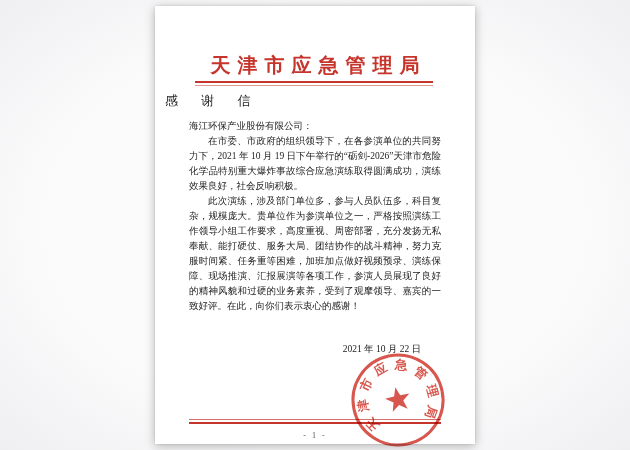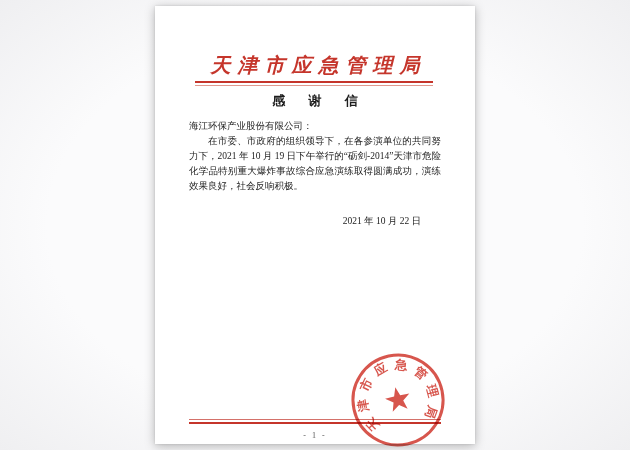--- a/index.html
+++ b/index.html
@@ -3,31 +3,31 @@
 <meta charset="utf-8">
 <style>
   html,body{margin:0;padding:0;background:#f7f7f8;}
   .stage{position:relative;width:630px;height:450px;overflow:hidden;
          background:radial-gradient(ellipse at center,#fbfbfc 60%,#efeff1 100%);
          font-family:"Liberation Serif","DejaVu Serif",serif;}
   .paper{position:absolute;left:155px;top:6px;width:320px;height:438px;background:#ffffff;
          box-shadow:0 2px 10px rgba(0,0,0,0.28), 0 0 2px rgba(0,0,0,0.12);}
   .letterhead{position:absolute;left:0;top:46px;width:100%;text-align:center;
               color:#c5352b;font-weight:bold;font-size:20px;letter-spacing:7px;
-              text-indent:7px;white-space:nowrap;font-style:italic;}
+              text-indent:7px;white-space:nowrap;}
   .letterhead-rule{position:absolute;left:40px;top:75px;width:238px;height:2px;
                    border-top:2.5px solid #c5352b;border-bottom:1px solid #e09a90;}
-  .doc-title{position:absolute;left:0;top:86px;width:100%;text-align:center;
-             color:#1d1d1d;font-weight:bold;font-size:13px;letter-spacing:10px;
+  .doc-title{position:absolute;left:0;top:86px;width:100%;
+             color:#1d1d1d;font-weight:normal;font-size:13px;letter-spacing:10px;
              text-indent:10px;}
   .body-block{position:absolute;left:34px;top:113px;width:252px;
               font-size:9.5px;line-height:15px;color:#222;text-align:justify;}
   .salutation{font-weight:400;}
   .body-block p{margin:0;text-indent:2em;}
-  .date-line{text-align:right;padding-right:20px;margin-top:20px;}
+  .date-line{text-align:right;padding-right:20px;margin-top:28px;}
   .footer-rule{position:absolute;left:34px;top:413px;width:252px;height:2px;
                border-top:1px solid #d4716a;border-bottom:2.5px solid #c5352b;}
   .page-number{position:absolute;left:0;top:425px;width:100%;text-align:center;
                font-size:8px;color:#555;letter-spacing:2px;}
   .seal{position:absolute;left:188px;top:339px;width:110px;height:110px;
         transform:rotate(-12deg);opacity:0.85;mix-blend-mode:multiply;z-index:5;}
 </style>
 </head>
 <body>
 
@@ -35,21 +35,22 @@
   <div class="paper">
 
     <div class="letterhead">天津市应急管理局</div>
 
     <div class="letterhead-rule"></div>
 
     <div class="doc-title">感 谢 信</div>
 
     <div class="body-block">
       <div class="salutation">海江环保产业股份有限公司：</div>
-      <p>在市委、市政府的组织领导下，在各参演单位的共同努力下，2021 年 10 月 19 日下午举行的“砺剑-2014”天津市危险化学品特别重大爆炸事故综合应急演练取得圆满成功，演练效果良好，社会反响积极。</p>
+      <p>在市委、市政府的组织领导下，在各参演单位的共同努力下，2021 年 10 月 19 日下午举行的“砺剑-2026”天津市危险化学品特别重大爆炸事故综合应急演练取得圆满成功，演练效果良好，社会反响积极。</p>
+      <p>此次演练，涉及部门单位多，参与人员队伍多，科目复杂，规模庞大。贵单位作为参演单位之一，严格按照演练工作领导小组工作要求，高度重视、周密部署，充分发扬无私奉献、能打硬仗、服务大局、团结协作的战斗精神，努力克服时间紧、任务重等困难，加班加点做好视频预录、演练保障、现场推演、汇报展演等各项工作，参演人员展现了良好的精神风貌和过硬的业务素养，受到了观摩领导、嘉宾的一致好评。在此，向你们表示衷心的感谢！</p>
       <div class="date-line">2021 年 10 月 22 日</div>
     </div>
 
     <div class="footer-rule"></div>
 
     <div class="page-number">- 1 -</div>
 
     <svg class="seal" viewBox="0 0 110 110" xmlns="http://www.w3.org/2000/svg">
       <circle cx="55" cy="55" r="45" fill="none" stroke="#d0382e" stroke-width="3"></circle>
       <polygon fill="#d0382e" points="55,42 58.1,50.8 67.4,51.0 60.0,56.6 62.6,65.5 55,60.2 47.4,65.5 50.1,56.6 42.6,51.0 51.9,50.8"></polygon>

